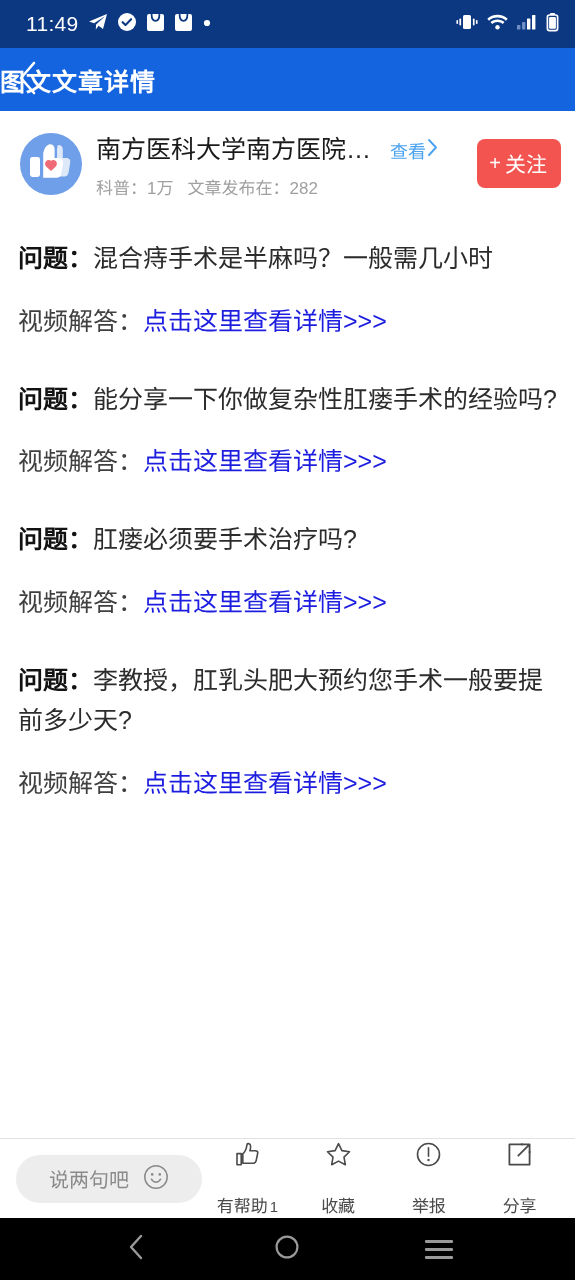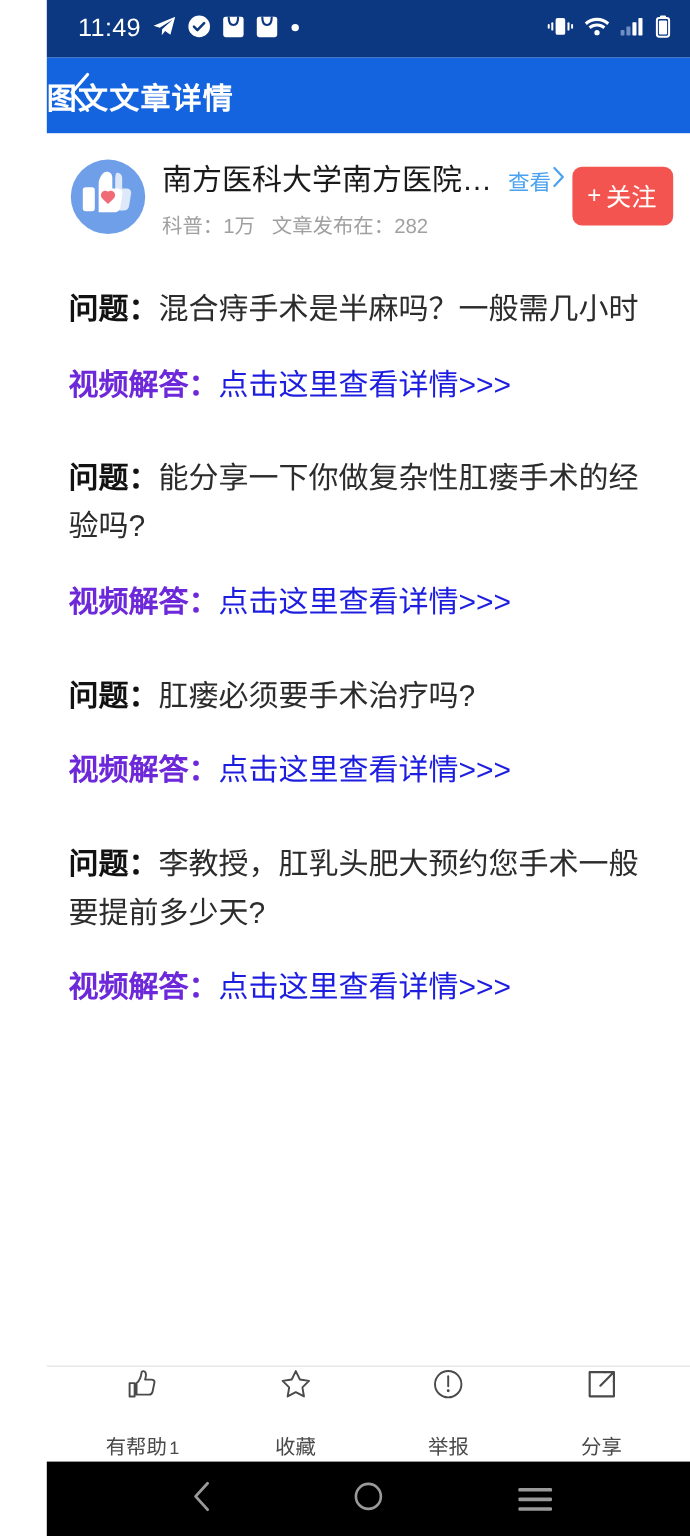--- a/index.html
+++ b/index.html
@@ -2,21 +2,21 @@
 <html lang="zh-CN"><head>
 <meta charset="utf-8">
 <style>
   * { box-sizing: border-box; margin: 0; padding: 0; }
   html, body {
     width: 575px; height: 1280px;
     background: #ffffff;
     font-family: "Liberation Sans", "DejaVu Sans", sans-serif;
     overflow: hidden;
   }
-  #app { width: 575px; height: 1280px; position: relative; display: flex; flex-direction: column; padding-left: 39px; }
+  #app { width: 575px; height: 1280px; position: relative; display: flex; flex-direction: column; }
 
   
   .statusbar {
     height: 48px; flex: 0 0 48px;
     background: #0c3781;
     display: flex; align-items: center;
     padding: 0 16px 0 26px;
     color: #ffffff;
   }
   .sb-left { display: flex; align-items: center; gap: 9px; }
@@ -107,21 +107,21 @@
     flex: 1 1 auto; overflow: hidden;
     background: #ffffff; padding: 22px 18px 0 18px;
   }
   .qa-block { margin-bottom: 38px; }
   .q-line {
     font-size: 25px; line-height: 1.62; color: #2c2c2c;
     word-break: break-word;
   }
   .q-label { font-weight: bold; color: #121212; }
   .a-line { font-size: 25px; line-height: 1.6; margin-top: 22px; }
-  .a-label { font-weight: bold; color: #6d28d9; }
+  .a-label { font-weight: normal; color: #404040; }
   .a-link { color: #1d1de0; cursor: pointer; }
 
   
   .actionbar {
     flex: 0 0 80px;
     background: #ffffff;
     border-top: 1px solid #e2e2e2;
     display: flex; align-items: center;
     padding: 0 10px 0 16px;
   }
@@ -301,20 +301,31 @@
         <span class="q-label">问题：</span><span>李教授，肛乳头肥大预约您手术一般要提前多少天?</span>
       </div>
       <div class="a-line">
         <span class="a-label">视频解答：</span><span class="a-link">点击这里查看详情&gt;&gt;&gt;</span>
       </div>
     </div>
 
   </div>
 
   <div class="actionbar">
+    <div class="comment-box">
+      <span class="comment-ph">说两句吧</span>
+      <span>
+        <svg width="26" height="26" viewBox="0 0 26 26">
+            <circle cx="13" cy="13" r="11.2" fill="none" stroke="#8a8a8a" stroke-width="1.5"></circle>
+            <circle cx="9.2" cy="10.4" r="1.3" fill="#8a8a8a"></circle>
+            <circle cx="16.8" cy="10.4" r="1.3" fill="#8a8a8a"></circle>
+            <path d="M8.4 15.2c1.2 2 2.8 3 4.6 3s3.4-1 4.6-3" stroke="#8a8a8a" stroke-width="1.5" fill="none" stroke-linecap="round"></path>
+          </svg>
+      </span>
+    </div>
 
     <div class="act-group">
       <div class="act-item">
         <span>
           <svg width="27" height="27" viewBox="0 0 27 27">
               <path d="M3 12.6h4.2v11.1H3zM8.8 12.6c1.1-.6 2.2-2.2 3-4.1.8-1.9 1-4.1 1.3-5.2.3-1.1 2.3-.9 3 .3.7 1.2.6 3.6-.2 6.1h5.4c1.6 0 2.7 1.1 2.4 2.5l-1.6 7.6c-.3 1.4-1.4 2.4-2.9 2.4H8.8z" fill="none" stroke="#4a4a4a" stroke-width="1.6" stroke-linejoin="round"></path>
             </svg>
         </span>
         <span class="act-label"><span>有帮助</span><span class="cnt">1</span></span>
       </div>

